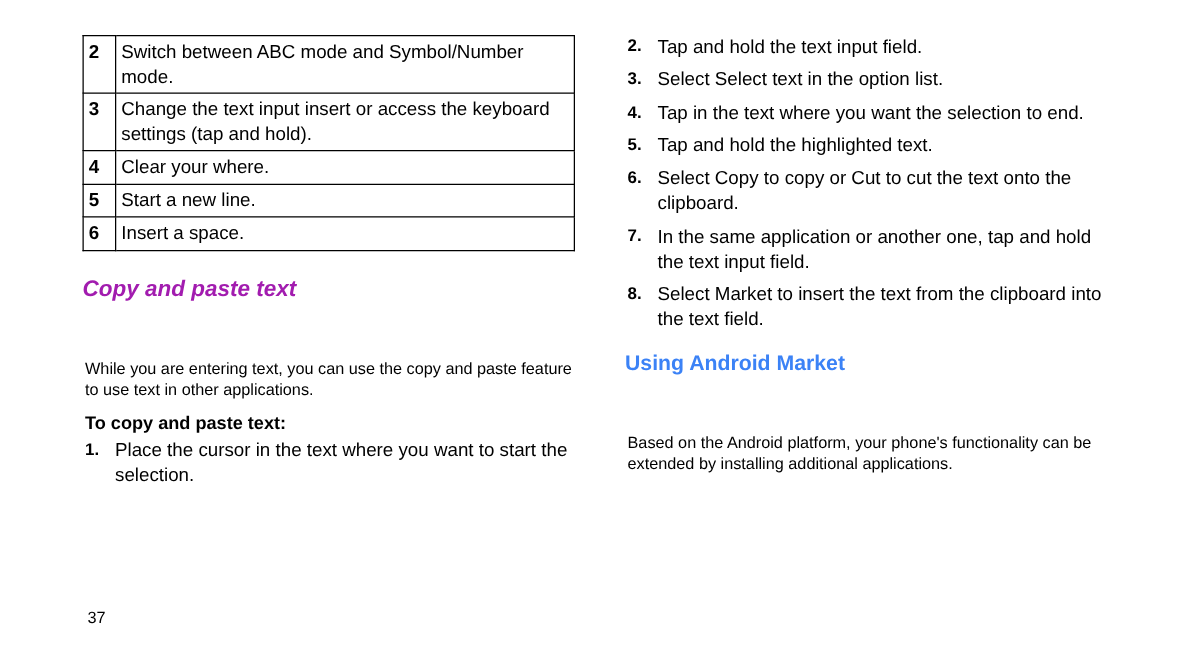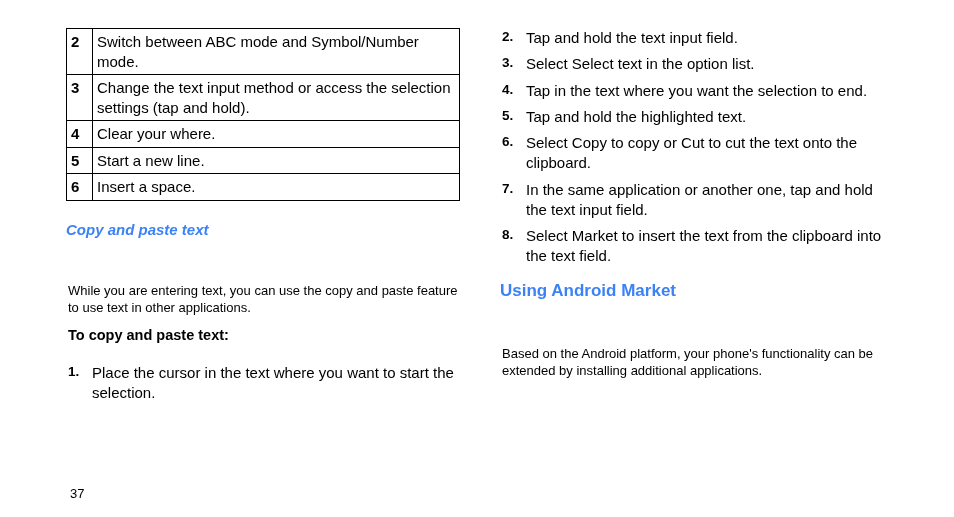--- a/index.html
+++ b/index.html
@@ -25,40 +25,40 @@
   }
   td {
     border: 1px solid #000;
     padding: 3px 4px 3px 4px;
     font-size: 15px;
     line-height: 1.3;
     vertical-align: top;
   }
   td.num { font-weight: bold; width: 26px; text-align: left; }
   .h3 {
-    color: #3b82f6;
+    color: #a21caf;
     font-weight: bold;
     font-style: italic;
-    font-size: 15px;
+    font-size: 18px;
     margin: 2px 0 10px 0;
   }
   .h2 {
     color: #3b82f6;
     font-weight: bold;
     font-size: 17px;
     margin: 14px 0 6px 0;
   }
   p.body {
     font-size: 13px;
     line-height: 1.35;
     margin-bottom: 10px;
     padding-left: 2px;
     margin-top: 44px;
   }
-  p.lead { font-weight: bold; font-size: 14.5px; margin: 6px 0 20px 2px; }
+  p.lead { font-weight: bold; font-size: 14.5px; margin: 6px 0 4px 2px; }
   ol.steps { list-style: none; padding: 0; margin: 0; }
   ol.steps li {
     font-size: 15px;
     line-height: 1.35;
     margin-bottom: 6px;
     padding-left: 26px;
     position: relative;
   }
   ol.steps li .num {
     position: absolute;
@@ -81,21 +81,21 @@
 <div class="cols">
   <div class="col">
     <table>
       <tbody id="tbl-body">
           <tr>
             <td class="num">2</td>
             <td>Switch between ABC mode and Symbol/Number mode.</td>
           </tr>
           <tr>
             <td class="num">3</td>
-            <td>Change the text input method or access the selection settings (tap and hold).</td>
+            <td>Change the text input insert or access the keyboard settings (tap and hold).</td>
           </tr>
           <tr>
             <td class="num">4</td>
             <td>Clear your where.</td>
           </tr>
           <tr>
             <td class="num">5</td>
             <td>Start a new line.</td>
           </tr>
           <tr>

